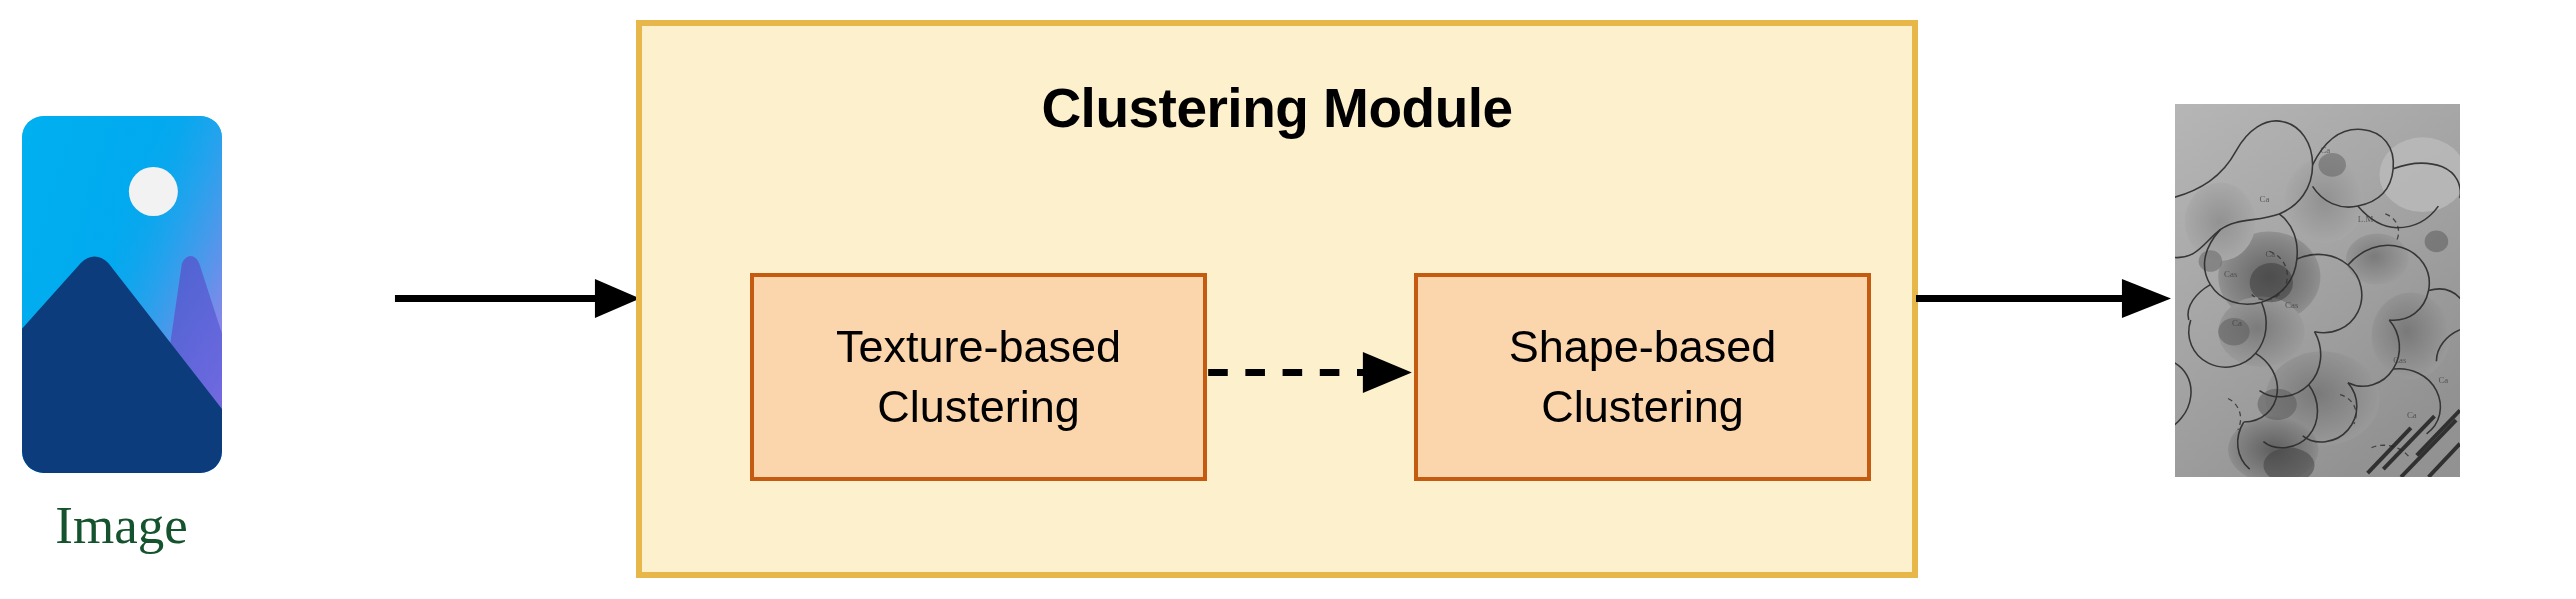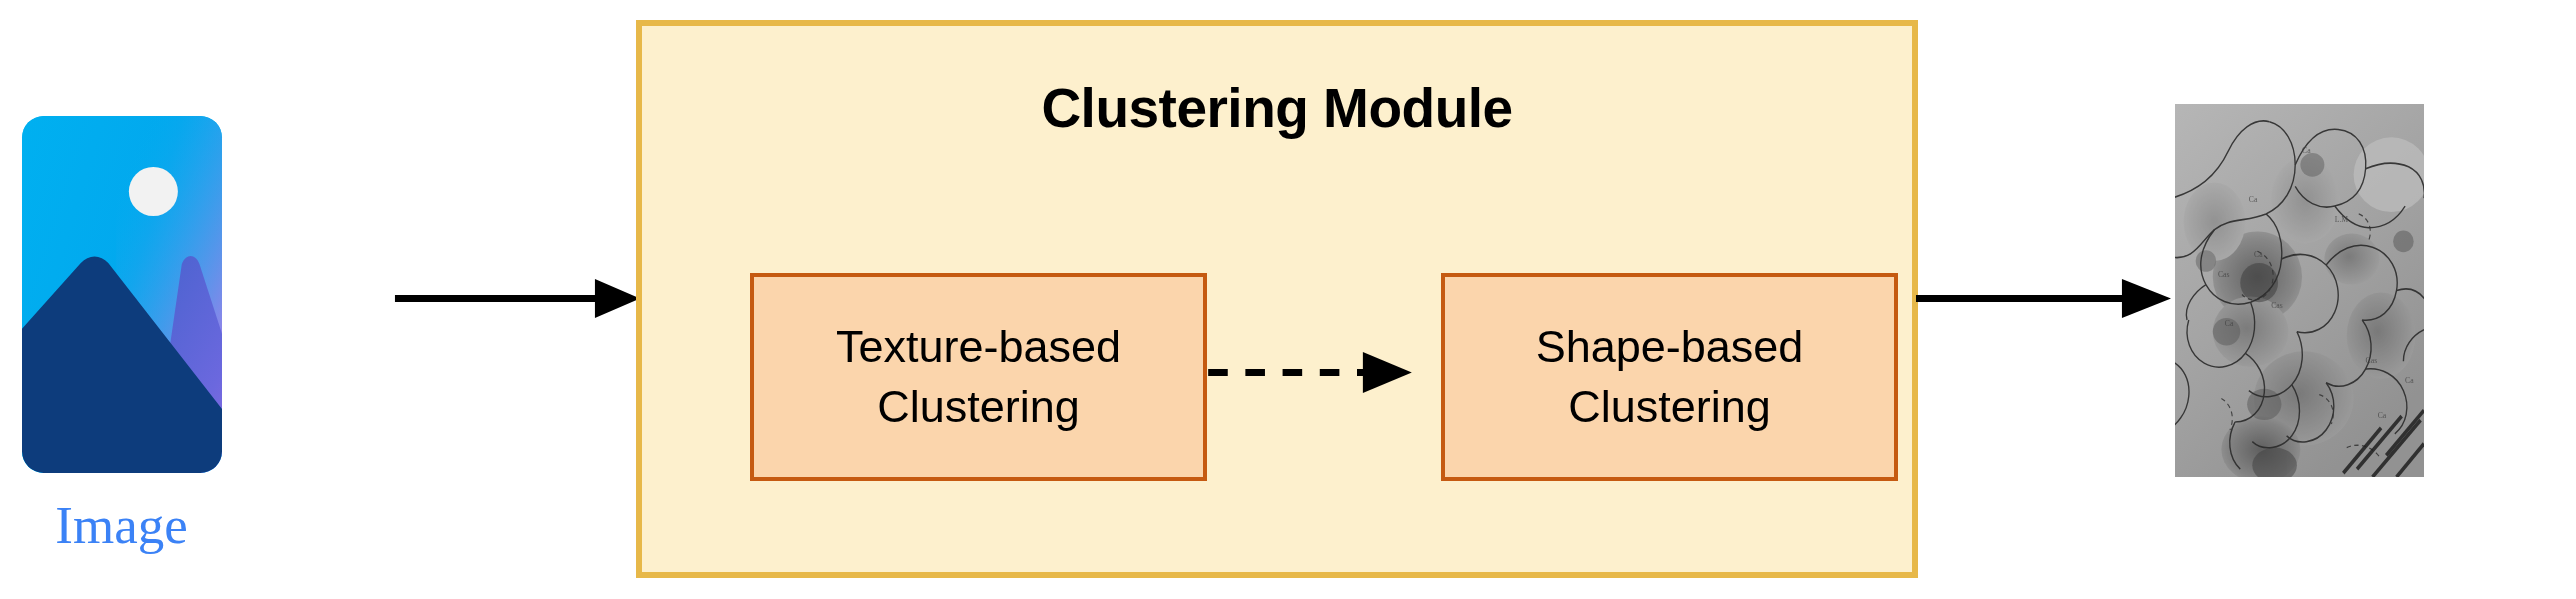--- a/index.html
+++ b/index.html
@@ -41,21 +41,21 @@
     display: block;
     width: 100%;
     height: 100%;
   }
 
   .caption-serif {
     position: absolute;
     font-family: "Liberation Serif", "DejaVu Serif", serif;
     font-size: 53px;
     font-weight: 400;
-    color: #3b82f6;
+    color: #14532d;
     white-space: nowrap;
     line-height: 1;
   }
   .caption-image {
     left: 0;
     top: 499px;
     width: 243px;
     text-align: center;
   }
   .caption-regions {
@@ -106,38 +106,38 @@
     width: 457px;
     height: 208px;
     background: #fbd5ac;
     border: 4.9px solid #c55a11;
     box-sizing: border-box;
     display: flex;
     align-items: center;
     justify-content: center;
   }
   .submodule-texture { left: 108px; justify-content: center; }
-  .submodule-shape   { left: 772px; margin-left: 27px; }
+  .submodule-shape   { left: 772px; }
 
   .submodule-label {
     font-family: "Liberation Sans", sans-serif;
     font-size: 45px;
     font-weight: 400;
     color: #000000;
     text-align: center;
     line-height: 1.32;
     white-space: pre-line;
   }
 
   
   .regions-image {
     position: absolute;
     left: 2175px;
     top: 104px;
-    width: 249px;
+    width: 285px;
     height: 373px;
     background: #9d9d9d;
     overflow: hidden;
   }
   .regions-image svg { display: block; width: 100%; height: 100%; }
 </style>
 </head>
 <body>
 
 <div id="canvas">

